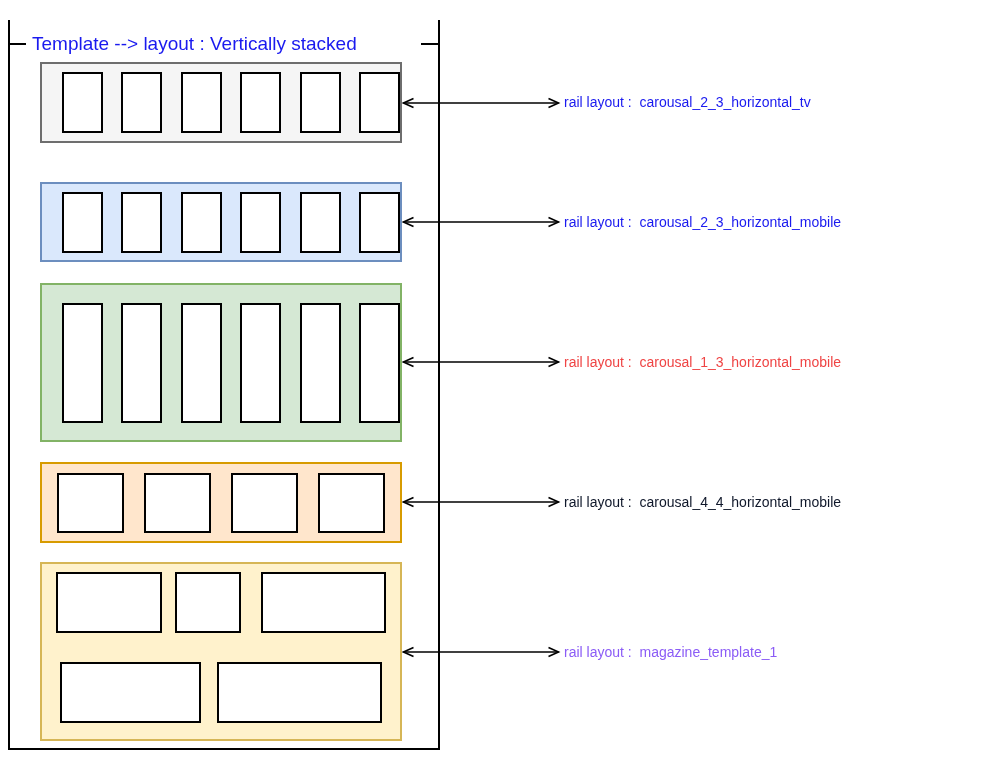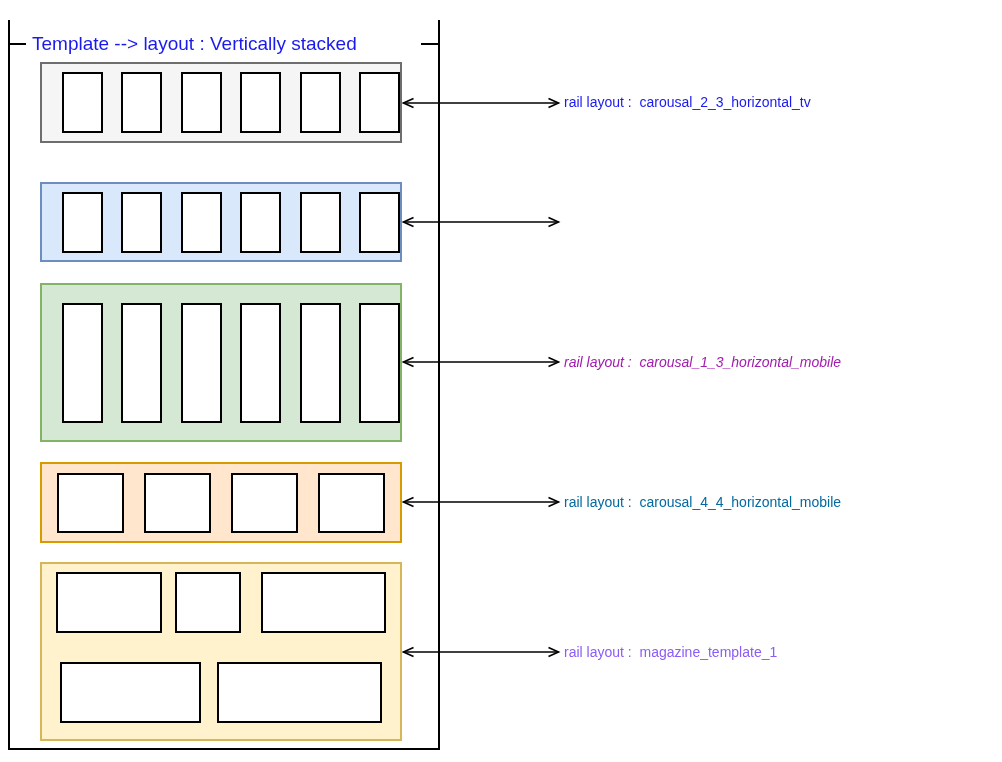--- a/index.html
+++ b/index.html
@@ -164,17 +164,18 @@
     <line x1="3.5" y1="8" x2="158.5" y2="8" stroke="#000" stroke-width="1.6" marker-start="url(#ah)" marker-end="url(#ah)"></line>
   </svg>
   <svg class="arrow arrow-4">
     <line x1="3.5" y1="8" x2="158.5" y2="8" stroke="#000" stroke-width="1.6" marker-start="url(#ah)" marker-end="url(#ah)"></line>
   </svg>
   <svg class="arrow arrow-5">
     <line x1="3.5" y1="8" x2="158.5" y2="8" stroke="#000" stroke-width="1.6" marker-start="url(#ah)" marker-end="url(#ah)"></line>
   </svg>
 
   <div class="rail-label label-1" style="color: rgb(26, 26, 239);">rail layout :  carousal_2_3_horizontal_tv</div>
-  <div class="rail-label label-3" style="color: #a21caf; font-style: italic;">rail layout :  carousal_1_3_horizontal_mobile</div>
-  <div class="rail-label label-4" style="color: #0369a1;">rail layout :  carousal_4_4_horizontal_mobile</div>
+  <div class="rail-label label-2" style="color: rgb(26, 26, 239);">rail layout :  carousal_2_3_horizontal_mobile</div>
+  <div class="rail-label label-3" style="color: #ef4444;">rail layout :  carousal_1_3_horizontal_mobile</div>
+  <div class="rail-label label-4" style="color: #0f172a;">rail layout :  carousal_4_4_horizontal_mobile</div>
   <div class="rail-label label-5" style="color: #8b5cf6;">rail layout :  magazine_template_1</div>
 
 </div>
 
 </body></html>

